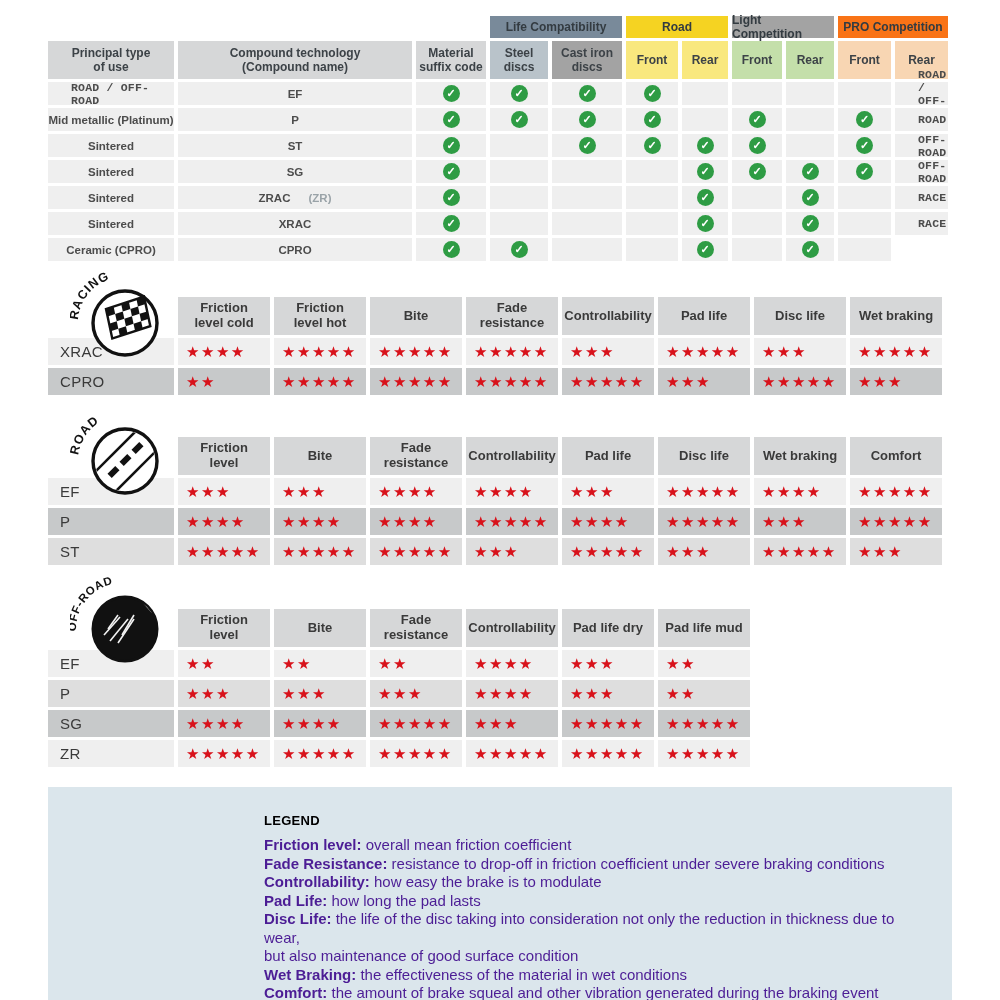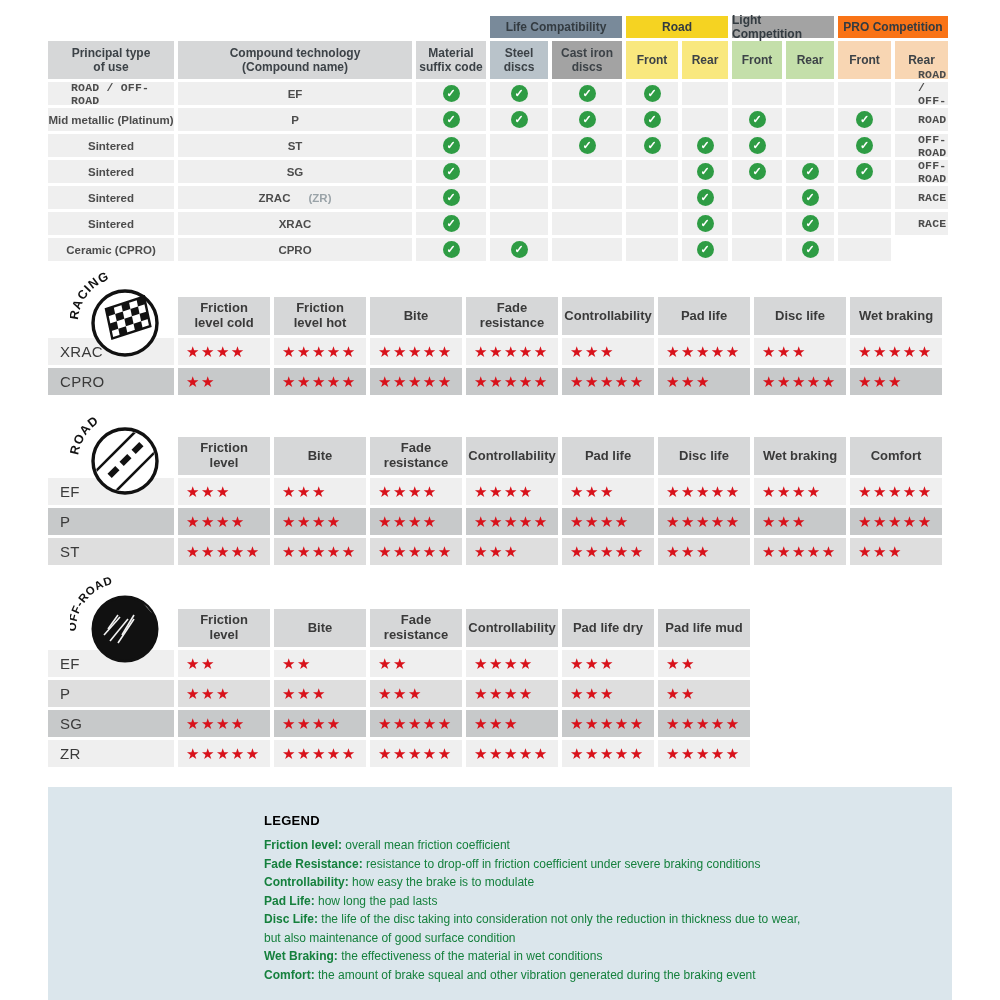--- a/index.html
+++ b/index.html
@@ -36,21 +36,21 @@
   .cols6{grid-template-columns:126px repeat(6,92px);}
   .rhead{background:#d6d7d8;height:38px;display:flex;align-items:center;justify-content:center;
          font-size:13px;font-weight:bold;color:#3a3a3a;text-align:center;white-space:pre-line;line-height:1.15;}
   .rlabel{height:27px;display:flex;align-items:center;padding-left:12px;font-size:15px;color:#3a3a3a;letter-spacing:.3px;}
   .rstars{height:27px;display:flex;align-items:center;padding-left:8px;font-size:15px;letter-spacing:1.5px;
           font-family:"DejaVu Sans",sans-serif;}
 
   
   .legend{margin:20px 48px 0 48px;background:#dbe6ec;padding:26px 30px 24px 216px;box-sizing:border-box;}
   .legend-title{font-size:13px;font-weight:bold;letter-spacing:.3px;margin-bottom:8px;}
-  .lline{font-size:12px;line-height:18.5px;color:#15803d;}
+  .lline{font-size:15px;line-height:18.5px;color:#4c1d95;}
   .lterm{font-weight:bold;}
 </style>
 </head>
 <body>
 
 <div class="page">
 
   <div class="compat">
       <div class="ghost" style="grid-column: span 3;"></div>
       <div class="gcell" style="background: rgb(121, 138, 154);">Life Compatibility</div>

